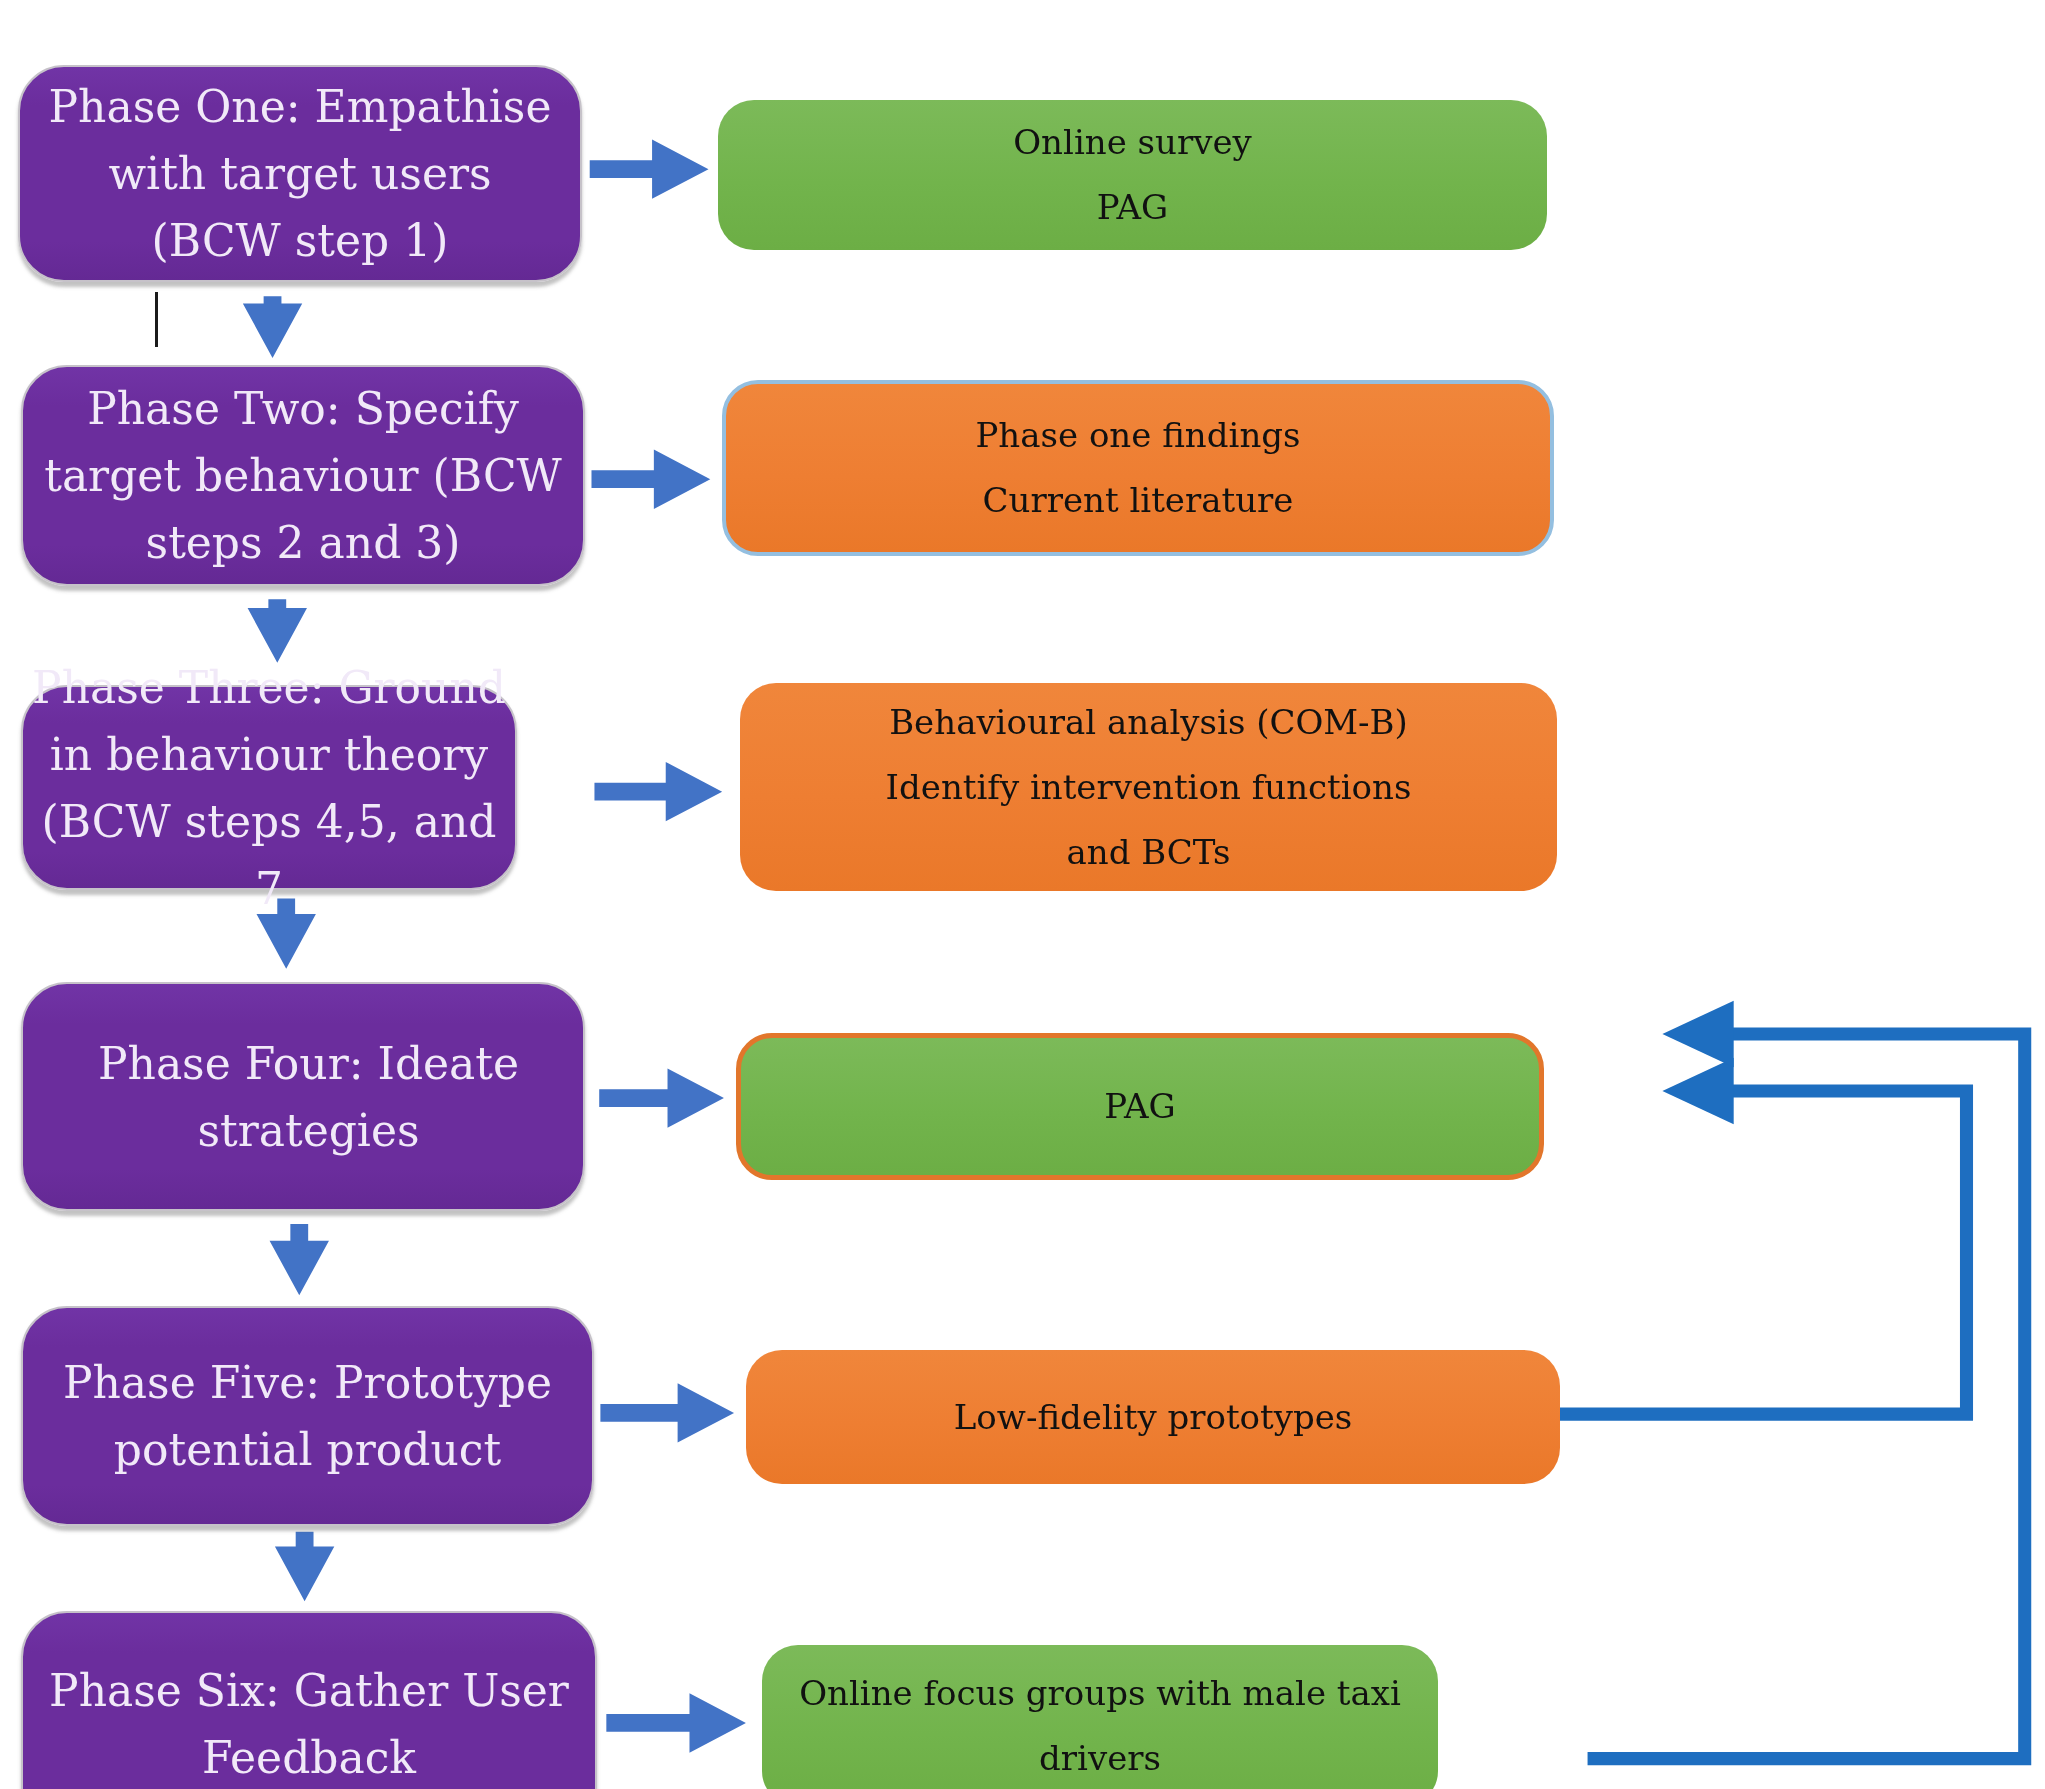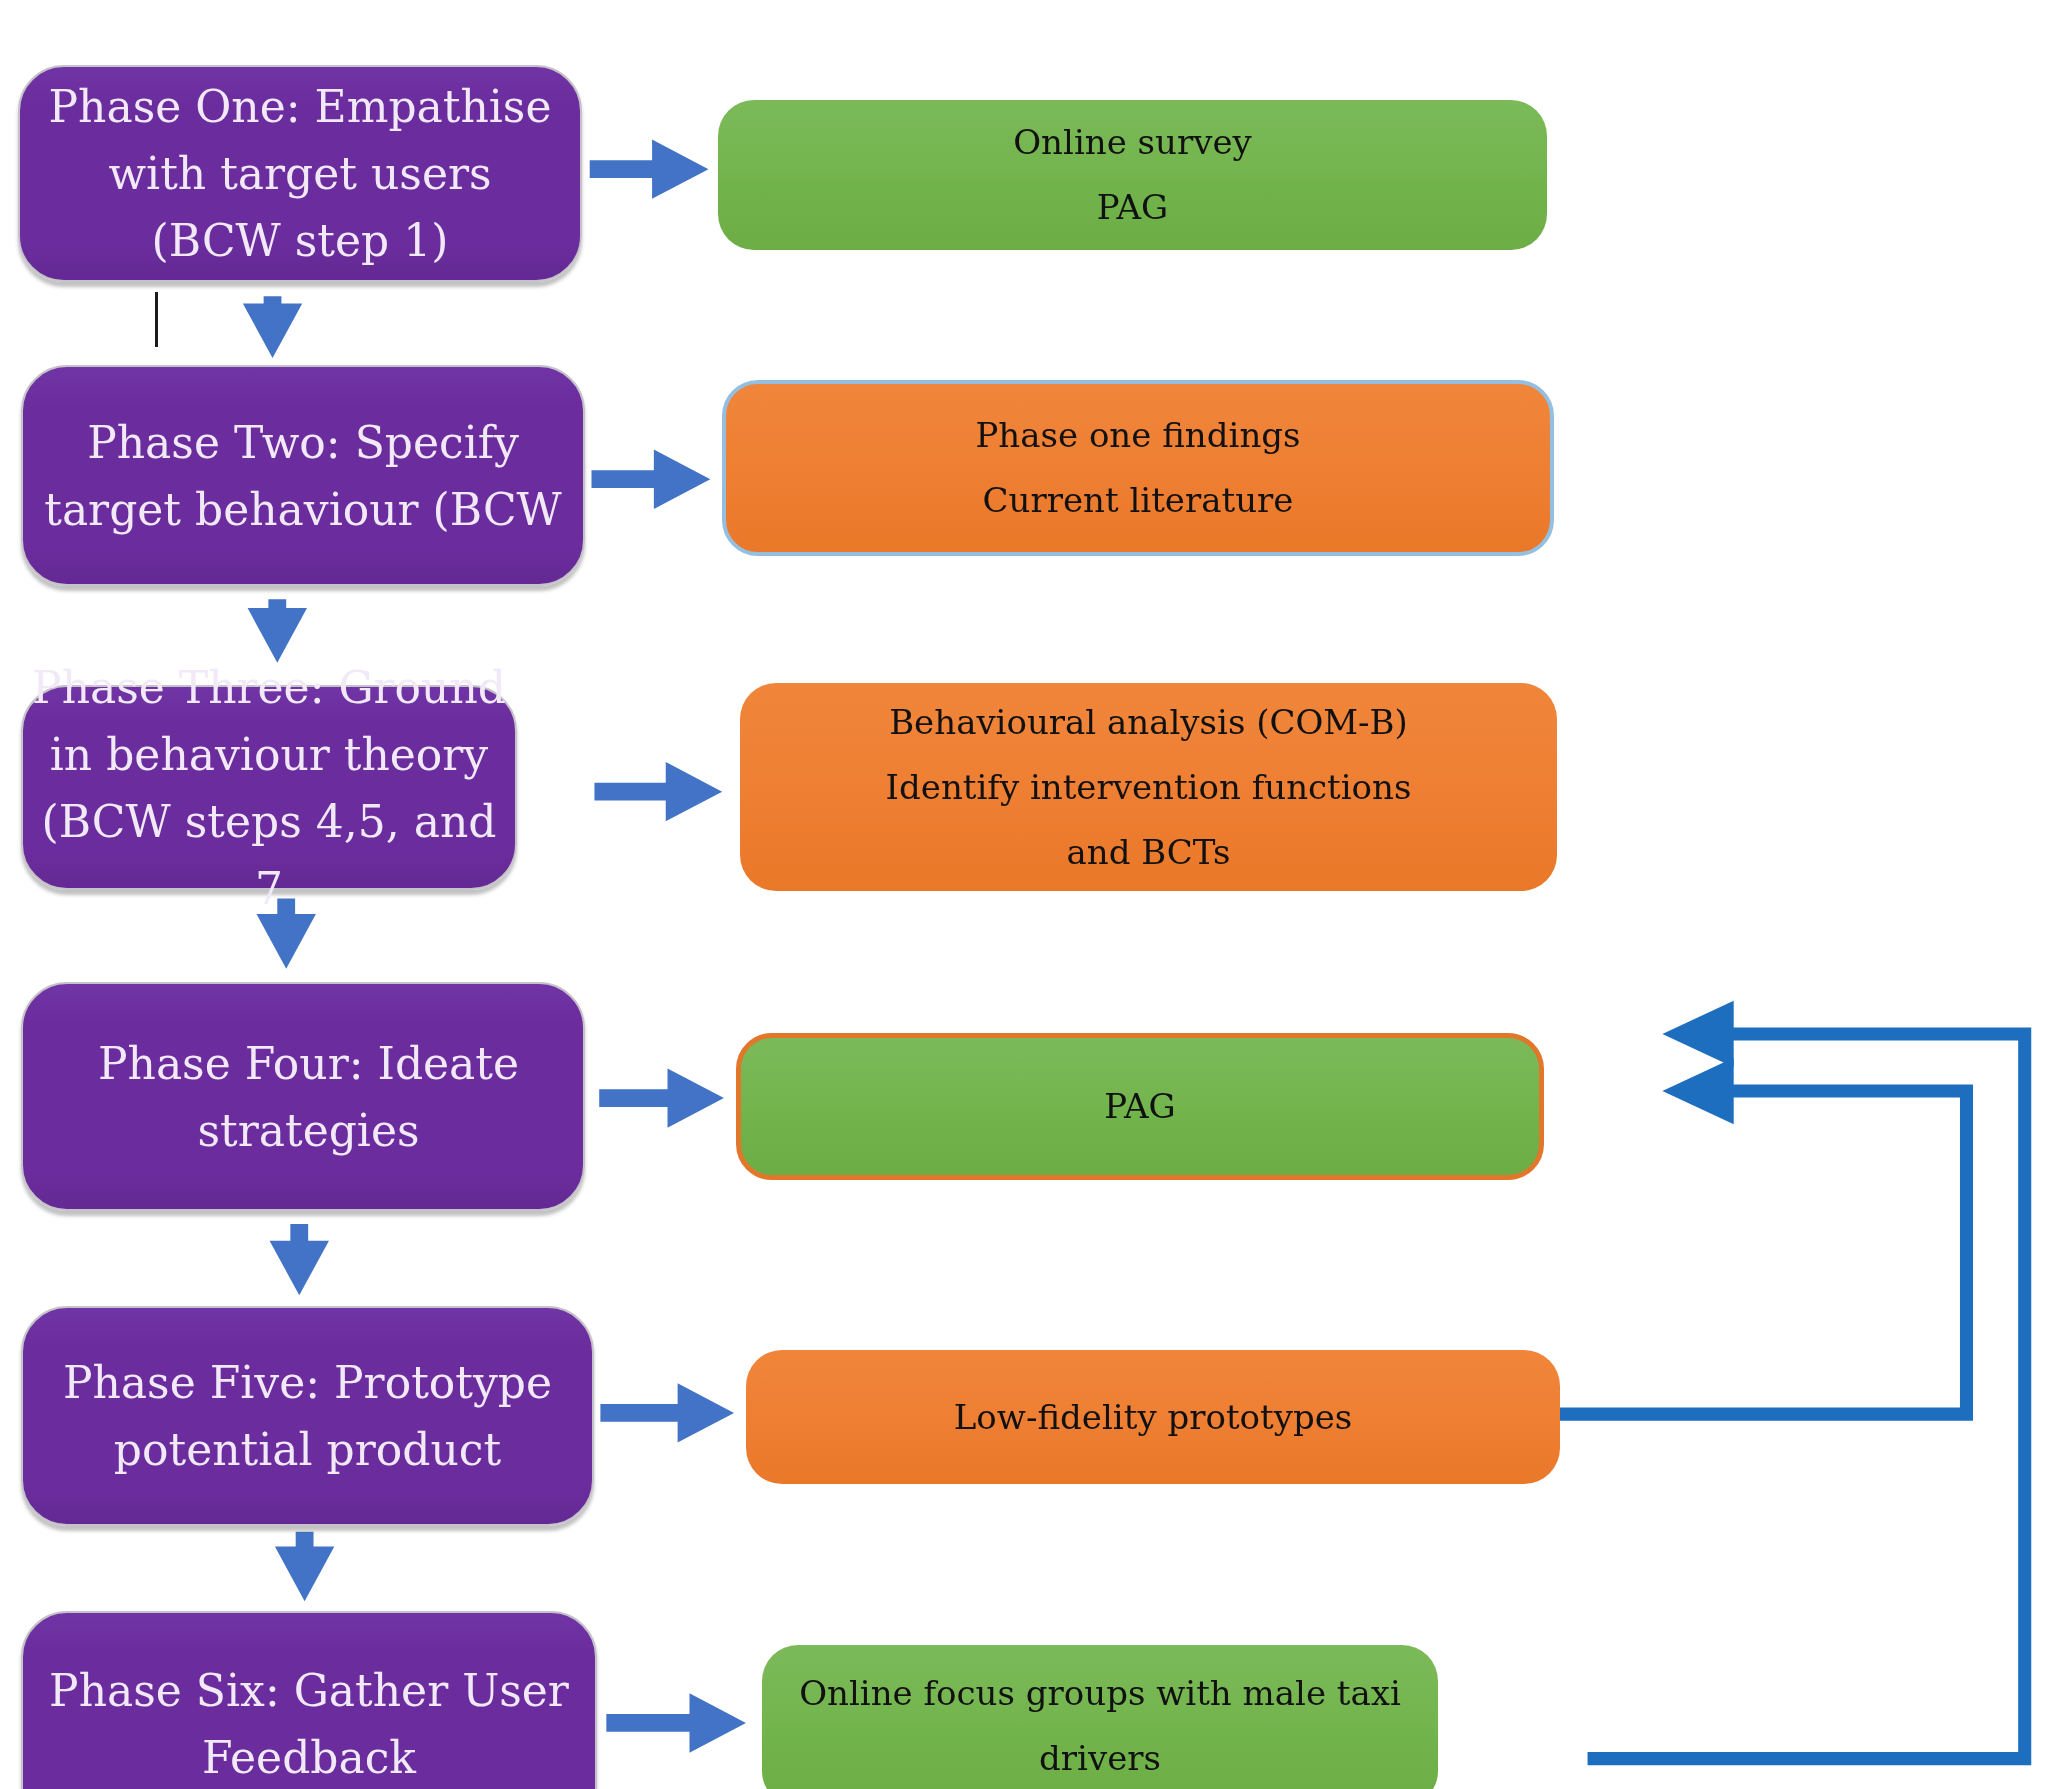--- a/index.html
+++ b/index.html
@@ -69,20 +69,21 @@
 
   <div class="box pbox" style="left:18px;top:16.6px;width:564px;height:217px;">
     <div class="line">Phase One: Empathise</div>
     <div class="line">with target users</div>
     <div class="line">(BCW step 1)</div>
   </div>
 
   <div class="box pbox" style="left:21px;top:317px;width:564px;height:221px;">
     <div class="line">Phase Two: Specify</div>
     <div class="line">target behaviour (BCW</div>
+    <div class="line">steps 2 and 3)</div>
   </div>
 
   <div class="box pbox" style="left:21px;top:637px;width:496px;height:205px;">
     <div class="line">Phase Three: Ground</div>
     <div class="line">in behaviour theory</div>
     <div class="line">(BCW steps 4,5, and 7</div>
   </div>
 
   <div class="box pbox" style="left:21px;top:934px;width:564px;height:229px;padding-left:11px;">
     <div class="line">Phase Four: Ideate</div>

